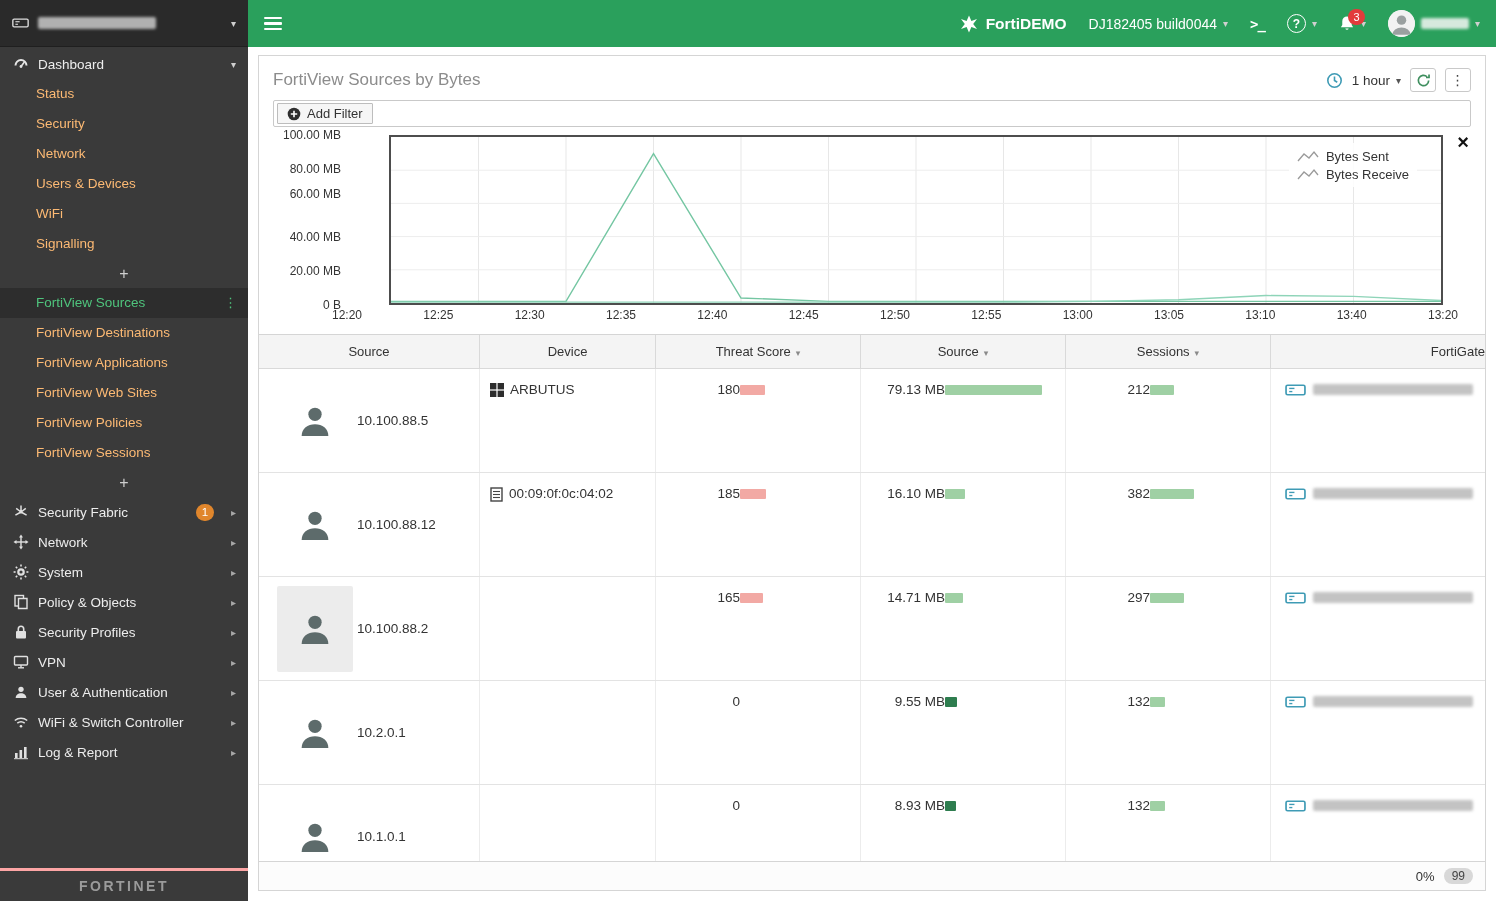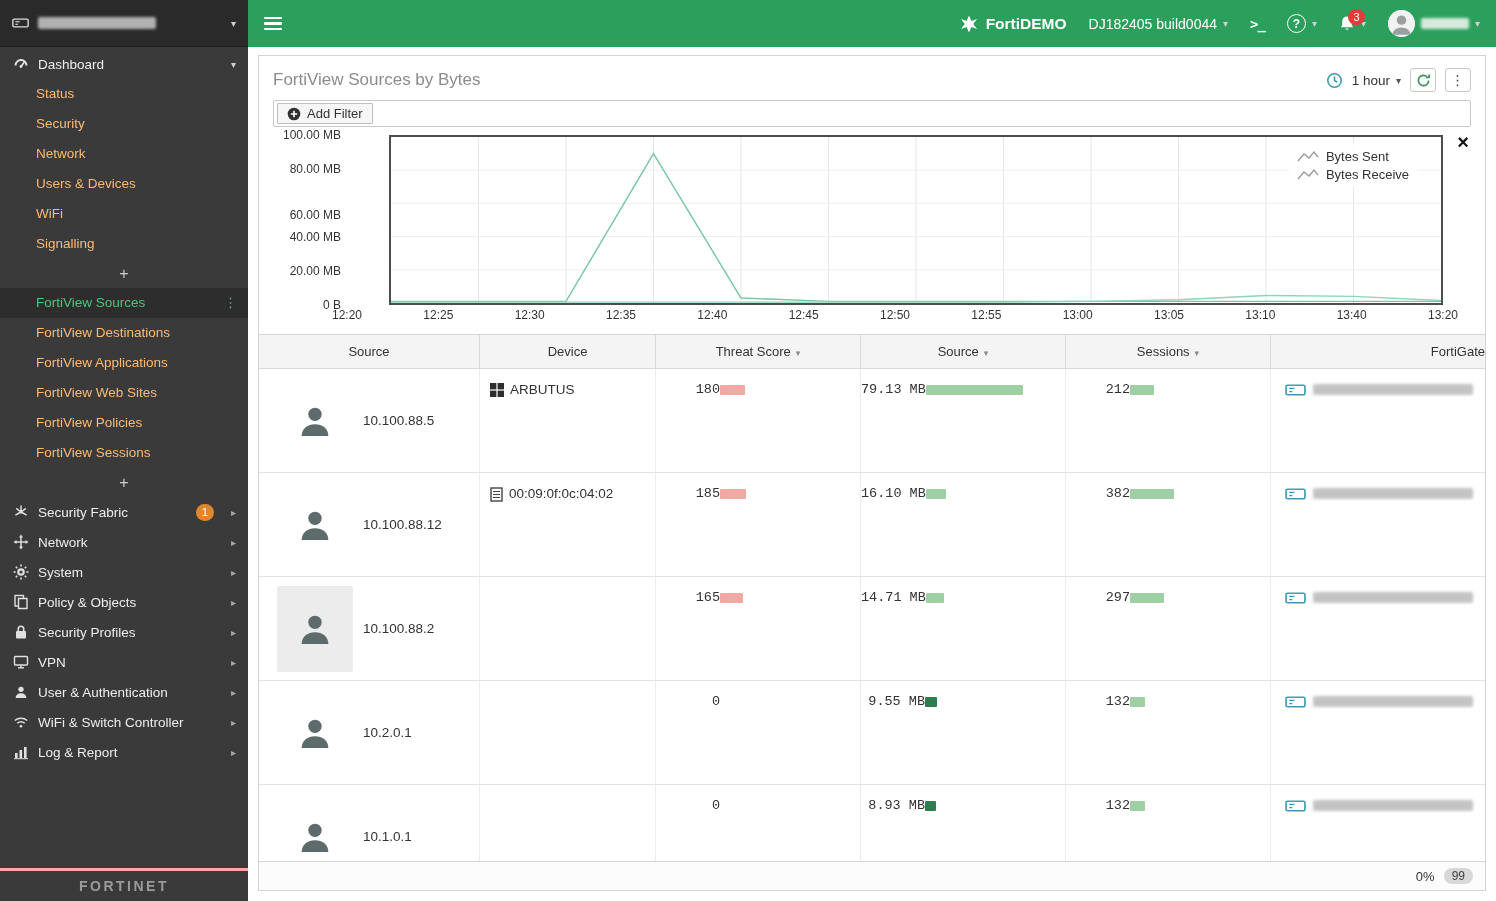--- a/index.html
+++ b/index.html
@@ -69,26 +69,26 @@
 
   .table-wrap { margin-top:10px; border-top:1px solid #d5d5d5; flex:1; overflow:hidden; min-height:0; }
   .thead, .trow { display:grid; grid-template-columns:221px 176px 205px 205px 205px 1fr; }
   .thead { background:#f4f4f4; border-bottom:1px solid #d9d9d9; height:34px; }
   .th { display:flex; align-items:center; justify-content:center; gap:5px; border-right:1px solid #d9d9d9; font-size:13px; color:#333; cursor:pointer; }
   .th:last-child { border-right:none;justify-content:flex-end; }
   .sort { color:#8a8a8a; font-size:9px; padding-top:2px; }
   .trow { height:104px; border-bottom:1px solid #e3e3e3; font-size:13.5px; color:#333; }
   .td { border-right:1px solid #ececec; min-width:0; }
   .td:last-child { border-right:none; }
-  .td-source { display:flex; align-items:center; gap:10px; padding-left:18px; }
+  .td-source { display:flex; align-items:center; gap:4px; padding-left:18px; }
   .avatar-box { width:76px; height:86px; display:flex; align-items:center; justify-content:center; border-radius:2px; }
   .avatar-box.hl { background:#ececec; }
   .td-device { padding:13px 10px 0; display:flex; align-items:flex-start; gap:6px; font-size:13.5px; }
   .dev-ic { display:inline-flex; padding-top:1px; }
-  .td-metric { padding-top:13px; display:flex; justify-content:flex-start; align-items:flex-start; gap:0;font-family:Liberation Mono, monospace; }
+  .td-metric { padding-top:13px; display:flex; justify-content:center; align-items:flex-start; gap:0; }
   .num { min-width:64px; text-align:right; }
   .bar-slot { width:100px; padding-top:3px; }
   .bar { display:block; height:10px; border-radius:1px; }
   .td-fgt { padding:13px 8px 0 14px; display:flex; align-items:flex-start; gap:7px; }
   .redacted-dark { height:11px; width:160px; background:#bdbdbd; border-radius:2px; filter:blur(1.6px); margin-top:2px; opacity:.9; }
 
   .content-footer { height:29px; border-top:1px solid #d5d5d5; background:#fcfcfc; display:flex; align-items:center; justify-content:flex-end; gap:9px; padding:0 12px; font-size:13px; color:#333; flex-shrink:0; }
   .badge-gray { background:#d8d8d8; color:#444; border-radius:10px; padding:1px 8px; font-size:12px; }
 </style>
 </head>
@@ -343,21 +343,21 @@
             </span>
           <span>Add Filter</span>
         </span>
       </div>
 
       <div class="chart-section">
         <div class="chart-grid">
           <div class="ylabels" id="ylabels">
               <span class="ylab" style="top: -7px;">100.00 MB</span>
               <span class="ylab" style="top: 27px;">80.00 MB</span>
-              <span class="ylab" style="top: 73px;">60.00 MB</span>
+              <span class="ylab" style="top: 52px;">60.00 MB</span>
               <span class="ylab" style="top: 95px;">40.00 MB</span>
               <span class="ylab" style="top: 129px;">20.00 MB</span>
               <span class="ylab" style="top: 163px;">0 B</span>
             </div>
           <div class="plot" id="plot">
               <svg viewBox="0 0 1100 170" preserveAspectRatio="none" style="position:absolute;inset:0;width:100%;height:100%">
                 <line x1="91.66666666666667" y1="0" x2="91.66666666666667" y2="170" stroke="#e7e7e7" stroke-width="1" vector-effect="non-scaling-stroke"></line>
                 <line x1="183.33333333333334" y1="0" x2="183.33333333333334" y2="170" stroke="#e7e7e7" stroke-width="1" vector-effect="non-scaling-stroke"></line>
                 <line x1="275" y1="0" x2="275" y2="170" stroke="#e7e7e7" stroke-width="1" vector-effect="non-scaling-stroke"></line>
                 <line x1="366.6666666666667" y1="0" x2="366.6666666666667" y2="170" stroke="#e7e7e7" stroke-width="1" vector-effect="non-scaling-stroke"></line>

